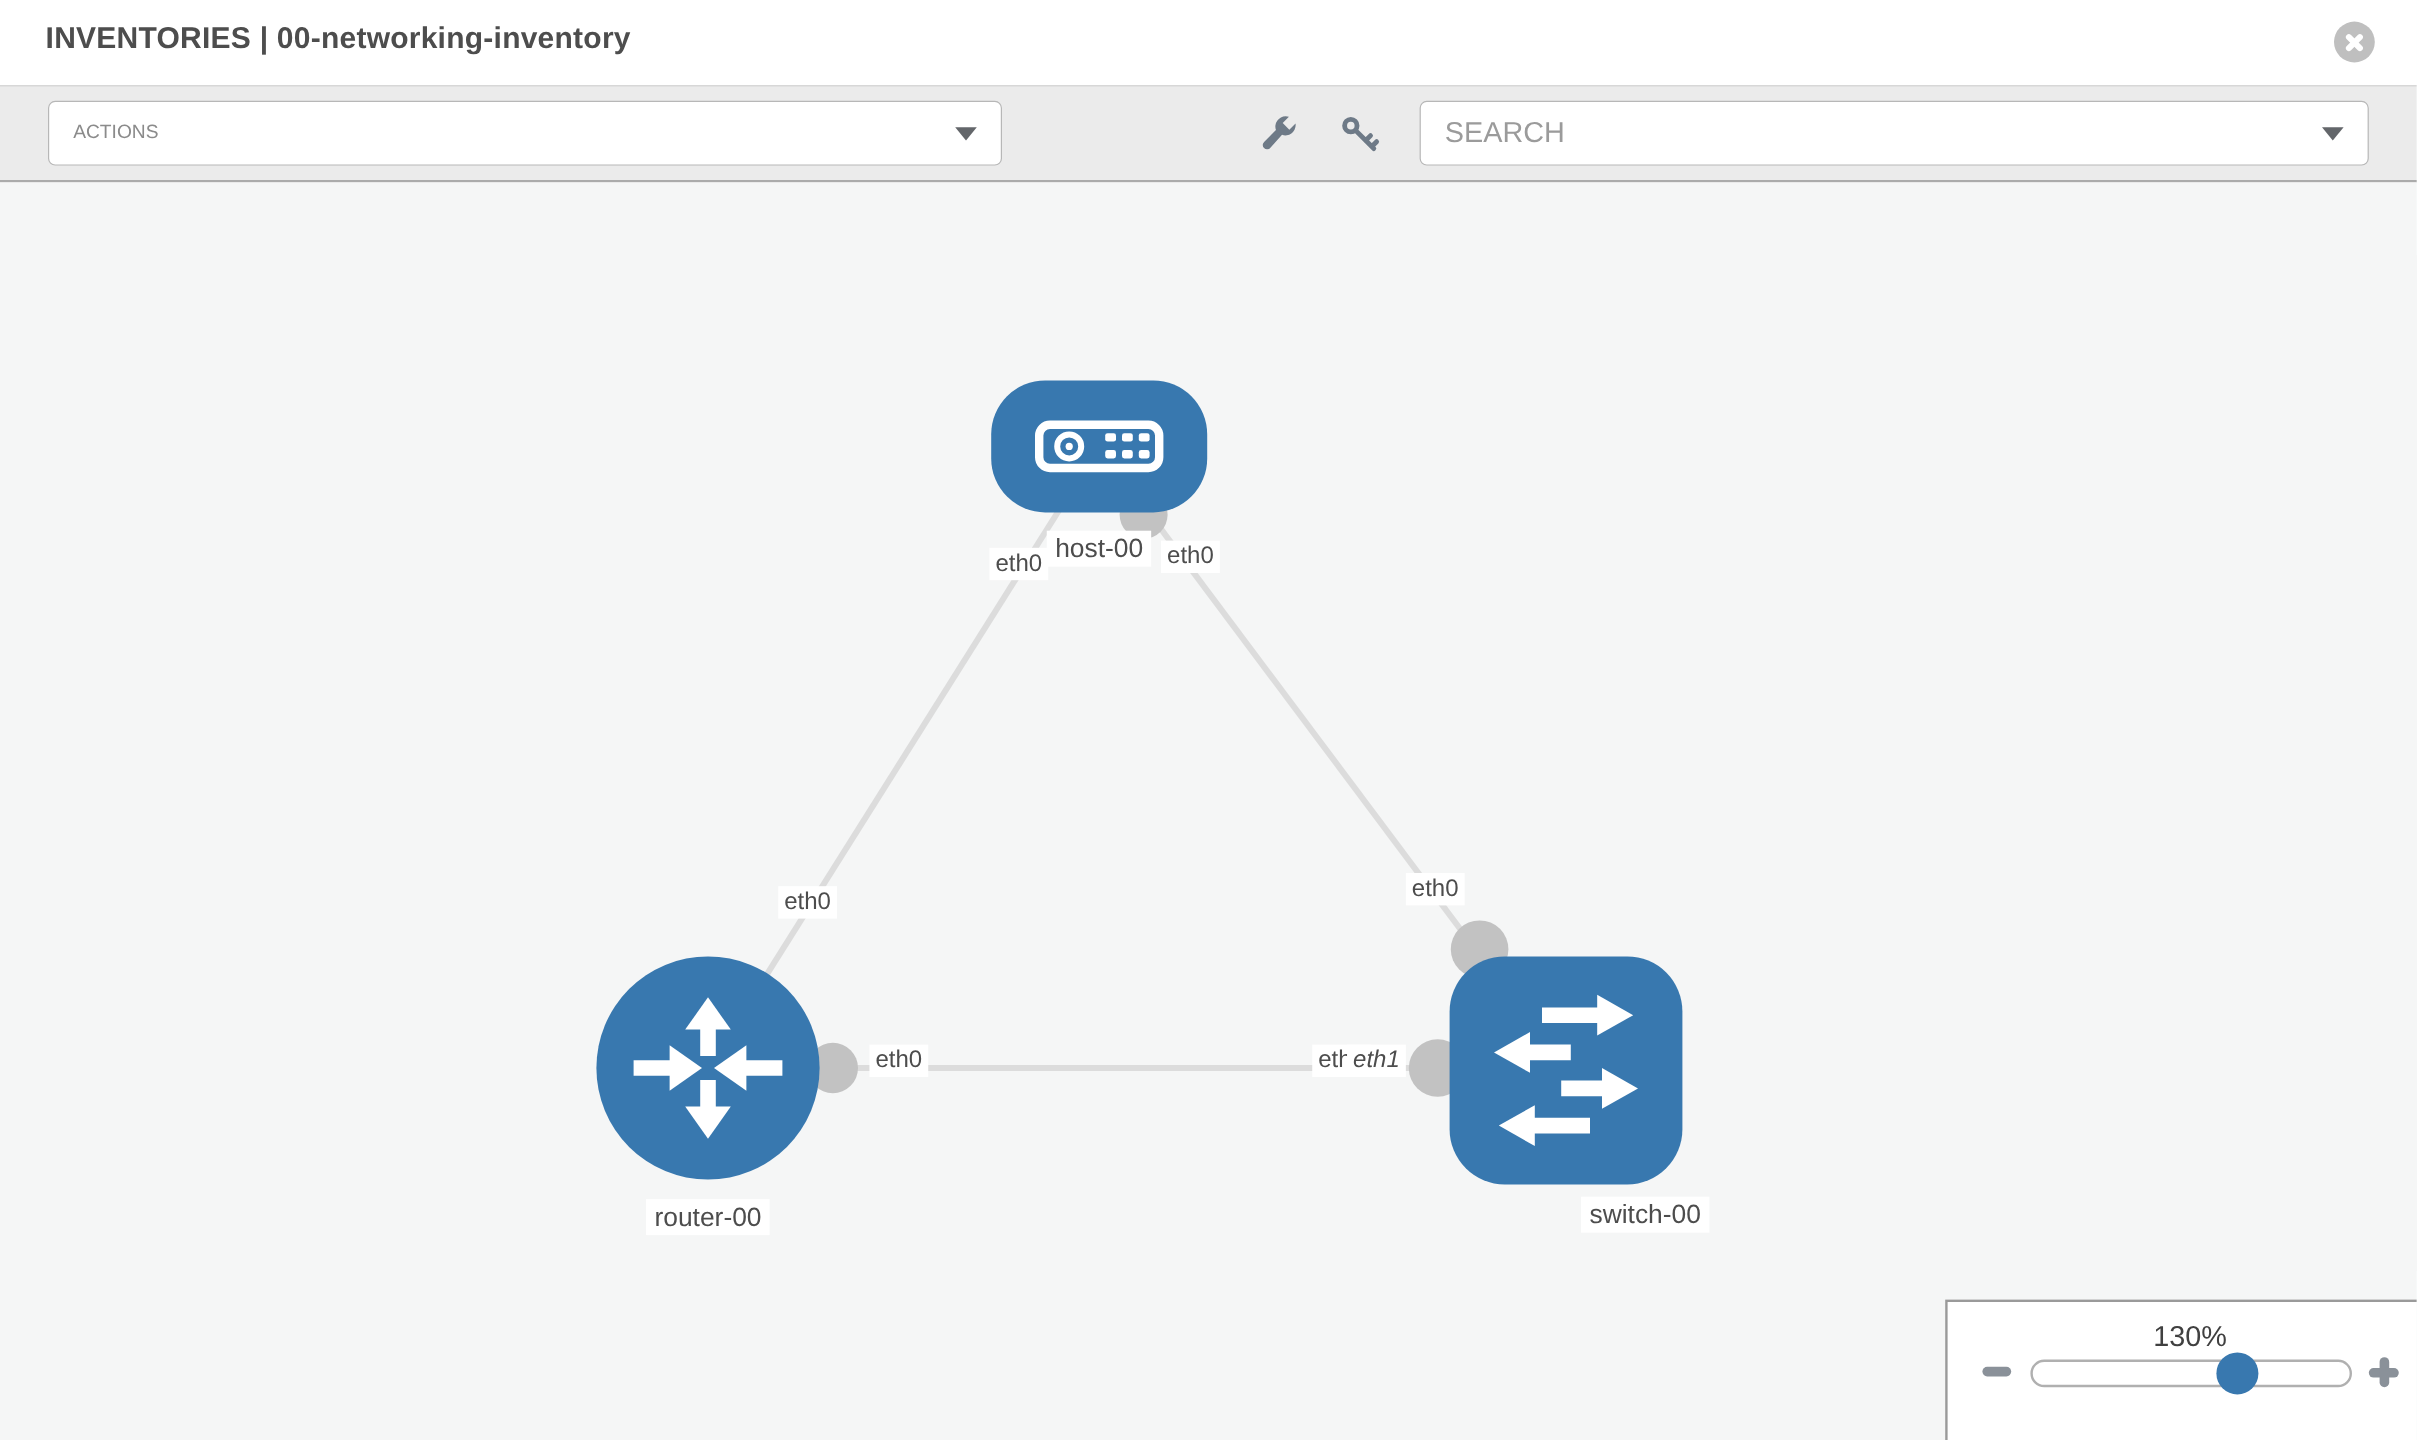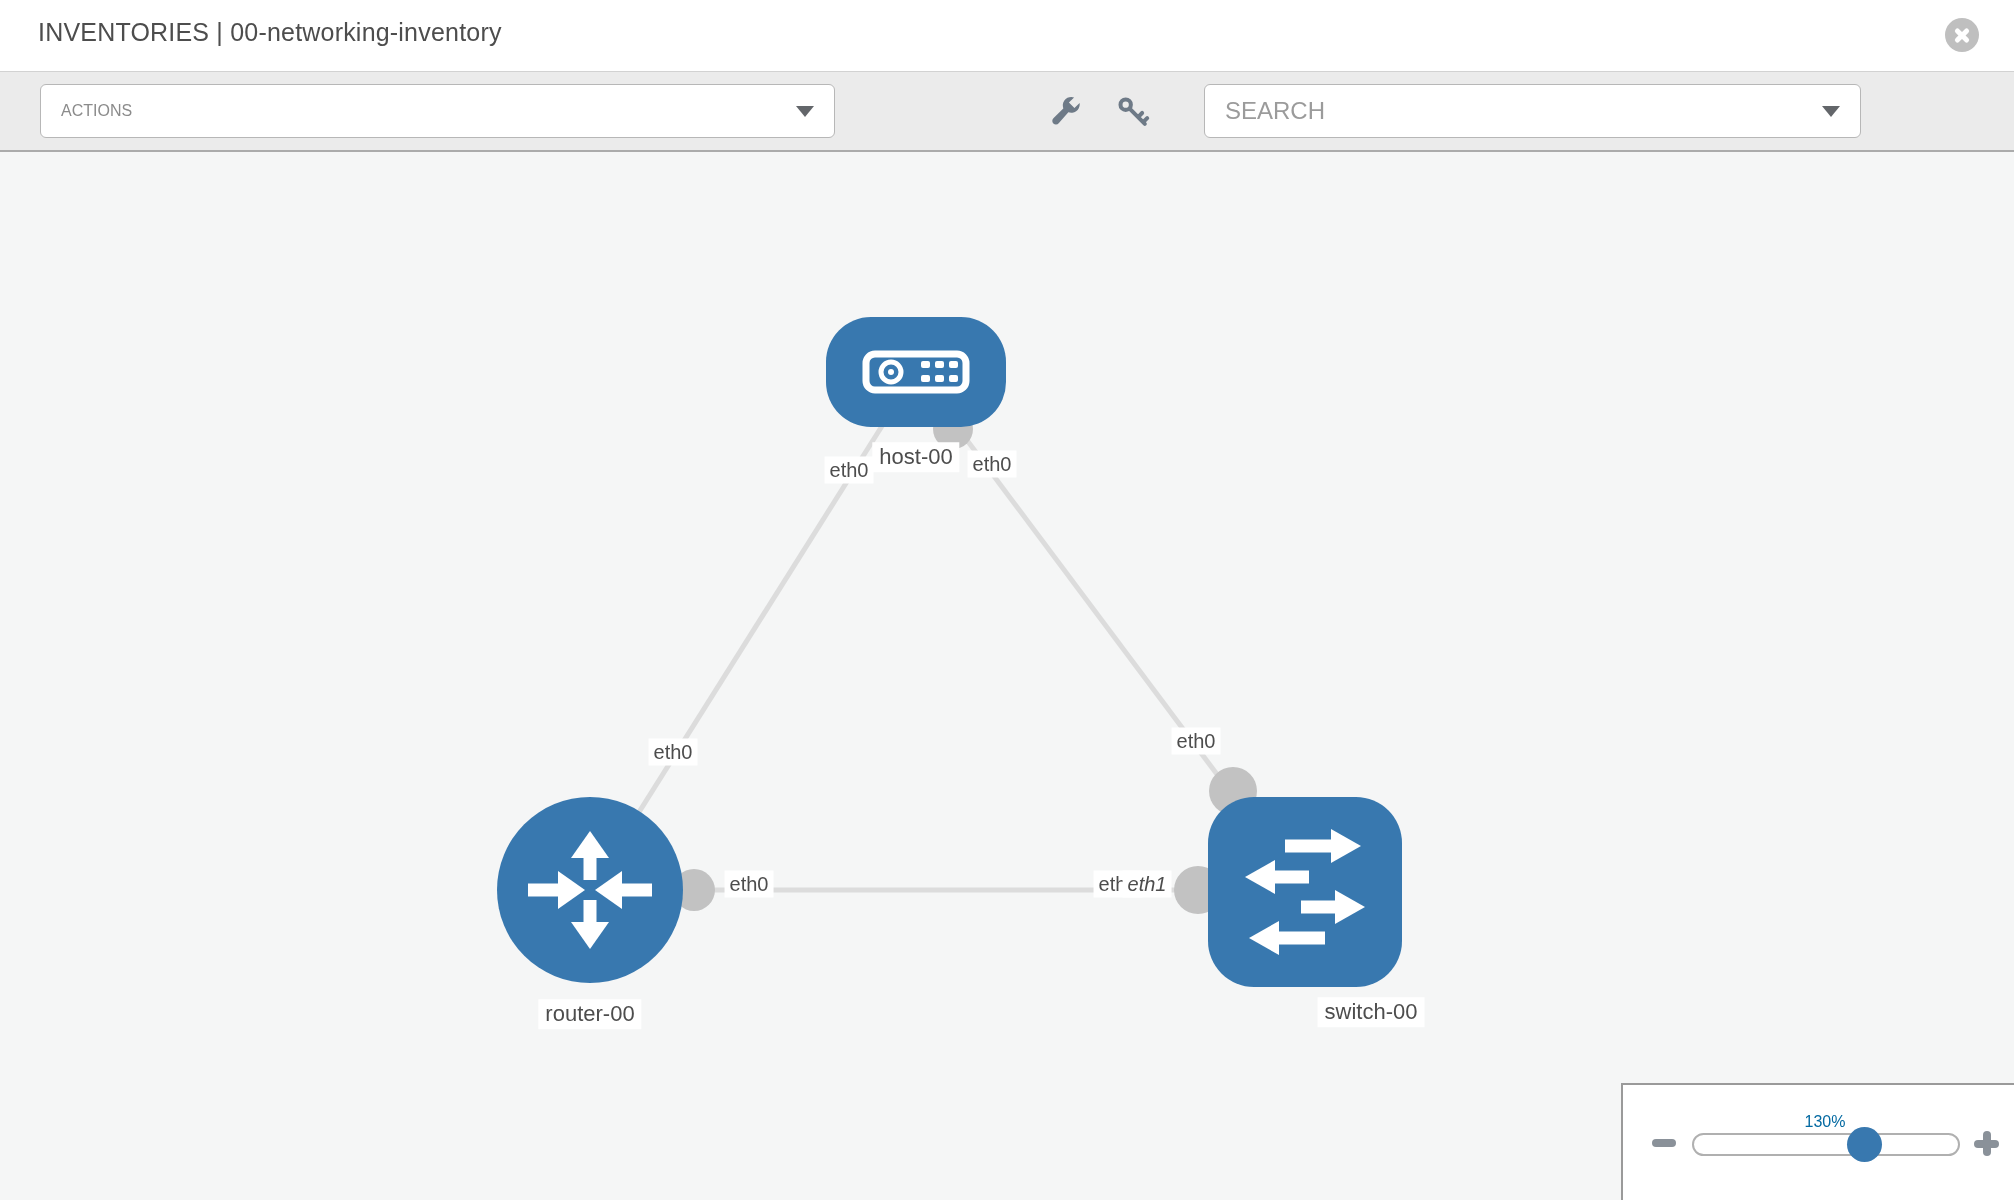--- a/index.html
+++ b/index.html
@@ -7,21 +7,21 @@
     width:2014px;height:1200px;overflow:hidden;position:relative;
     font-family:"Liberation Sans",sans-serif;background:#ffffff;
     -webkit-font-smoothing:antialiased;
   }
   
   .header{
     position:relative;height:71px;background:#ffffff;
   }
   .header-title{
     position:absolute;left:38px;top:18px;
-    font-size:25px;font-weight:normal;color:#4d4d4d;letter-spacing:.2px;
+    font-size:25px;font-weight:bold;color:#4d4d4d;letter-spacing:.2px;
   }
   .close-btn{
     position:absolute;left:1945px;top:18px;width:34px;height:34px;
     border-radius:50%;background:#bfbfbf;cursor:pointer;
   }
   .close-btn::before,.close-btn::after{
     content:"";position:absolute;left:8px;top:14.5px;width:18px;height:5px;
     border-radius:2.5px;background:#ffffff;
   }
   .close-btn::before{transform:rotate(45deg);}
@@ -31,21 +31,21 @@
     position:relative;height:78px;background:#ebebeb;
     border-top:1px solid #d2d2d2;border-bottom:2px solid #ababab;
   }
   .combo{
     position:absolute;top:12px;height:54px;background:#ffffff;
     border:1px solid #b7b7b7;border-radius:6px;box-sizing:border-box;
     display:flex;align-items:center;justify-content:space-between;
     padding:0 20px;
   }
   .combo-actions{left:40px;width:795px;}
-  .combo-search{left:1183px;width:657px;margin-left:21px;}
+  .combo-search{left:1183px;width:791px;}
   .combo-label{font-size:16px;color:#8b8b8b;}
   .combo-search input{
     border:none;outline:none;flex:1;font-family:"Liberation Sans",sans-serif;
     font-size:24px;color:#555;background:transparent;padding:0;
   }
   .combo-search input::placeholder{color:#9b9b9b;opacity:1;}
   .caret-down{
     width:0;height:0;border-left:9px solid transparent;border-right:9px solid transparent;
     border-top:11px solid #63666a;margin-left:12px;flex:none;
   }
@@ -63,22 +63,22 @@
   }
   .chip.node-label{font-size:22px;padding:1px 7px;z-index:6;}
   .chip.if-label{font-size:20px;padding:1px 5px;z-index:4;}
   .chip.if-label.front{z-index:5;font-style:italic;}
   
   .zoom-panel{
     position:absolute;left:1621px;top:931px;width:404px;height:130px;
     background:#ffffff;border:2px solid #9a9a9a;box-sizing:border-box;z-index:10;
   }
   .zoom-level{
-    position:absolute;left:202px;top:28px;transform:translateX(-50%);
-    font-size:16px;color:#0369a1;
+    position:absolute;left:202px;top:16px;transform:translateX(-50%);
+    font-size:24px;color:#404040;
   }
   .zoom-minus{
     position:absolute;left:29px;top:54px;width:24px;height:8px;
     border-radius:4px;background:#8a9199;cursor:pointer;
   }
   .zoom-plus{position:absolute;left:351px;top:46px;width:25px;height:25px;cursor:pointer;}
   .zoom-plus::before{
     content:"";position:absolute;left:0;top:8.5px;width:25px;height:8px;
     border-radius:4px;background:#8a9199;
   }

